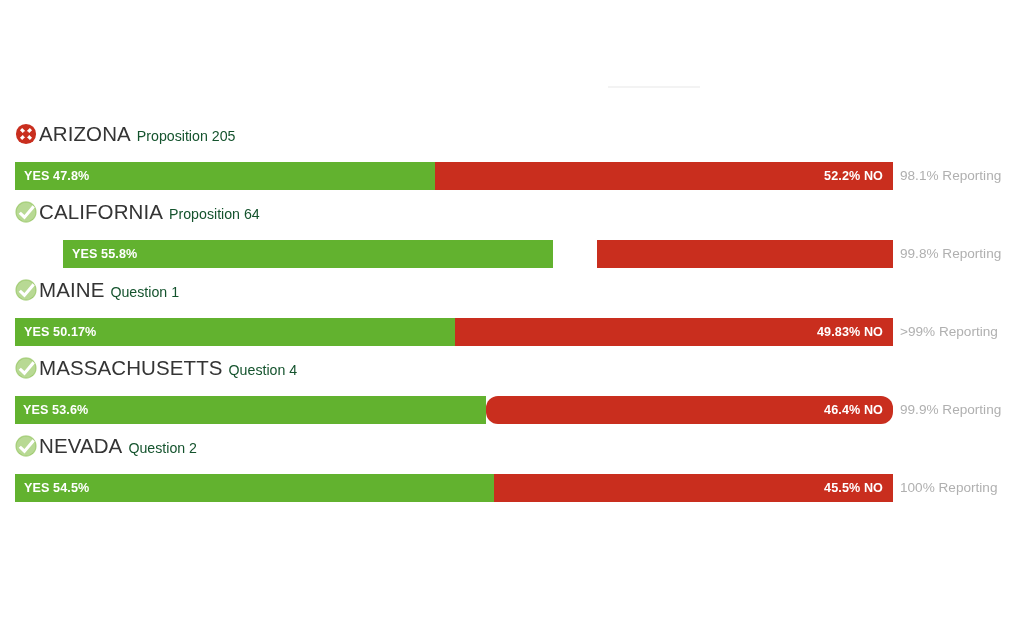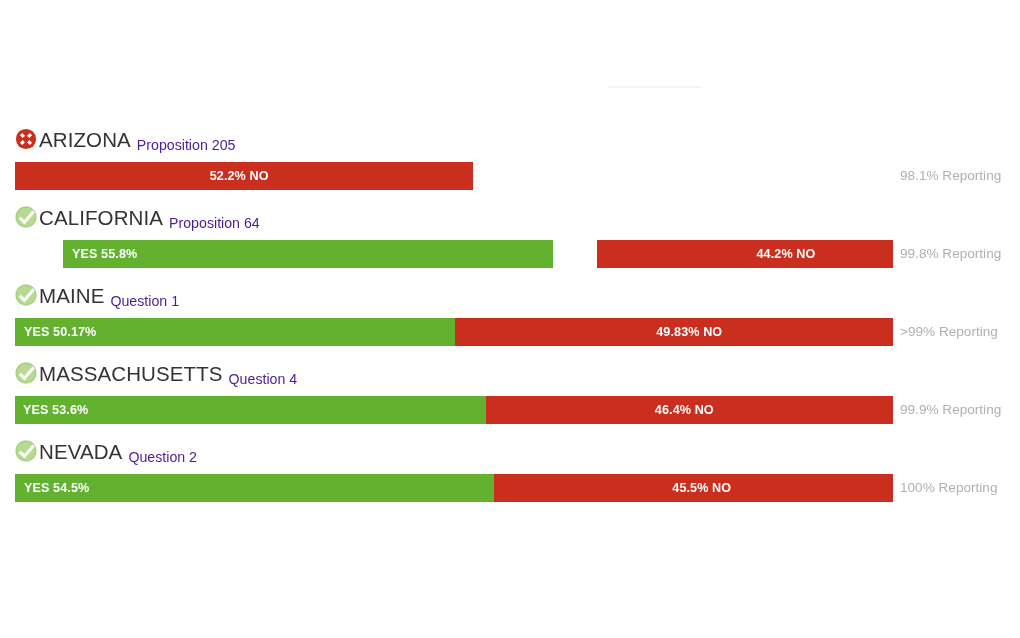--- a/index.html
+++ b/index.html
@@ -28,21 +28,21 @@
     height: 78px;
   }
 
   
   .row-header {
     position: absolute;
     left: 15px;
     top: 0;
     height: 32px;
     display: flex;
-    align-items: flex-end;
+    align-items: center;
     white-space: nowrap;
   }
 
   .status-icon {
     width: 22px;
     height: 22px;
     flex: 0 0 22px;
     margin-right: 2px;
     display: block;
   }
@@ -51,21 +51,21 @@
     font-size: 20.5px;
     letter-spacing: 0.1px;
     color: #343434;
     font-weight: 400;
     line-height: 1;
     margin-right: 6px;
   }
 
   .measure-name {
     font-size: 14.2px;
-    color: #4c1d95;
+    color: #14532d;
     font-weight: 400;
     line-height: 1;
     position: relative;
     top: 2px;
   }
 
   
   .bar-wrap {
     position: absolute;
     left: 15px;
@@ -86,21 +86,21 @@
   }
 
   .bar-yes {
     background: #62b22f;
     justify-content: flex-start;
     padding-left: 9px;
   }
 
   .bar-no {
     background: #c92e1e;
-    justify-content: center;
+    justify-content: flex-end;
     padding-right: 10px;
   }
 
   .bar-label {
     font-size: 12.6px;
     font-weight: bold;
     color: #ffffff;
     letter-spacing: 0.1px;
     white-space: nowrap;
     line-height: 1;
@@ -141,20 +141,23 @@
       <svg class="status-icon" viewBox="0 0 24 24">
         <circle cx="12" cy="12" r="11" fill="#c92e1e"></circle>
         <path d="M7.3 5.9 L12 10.6 L16.7 5.9 A11 11 0 0 0 7.3 5.9 Z" fill="#ffffff" opacity="0"></path>
         <path d="M7.8 5.4 L12 9.6 L16.2 5.4 L18.6 7.8 L14.4 12 L18.6 16.2 L16.2 18.6 L12 14.4 L7.8 18.6 L5.4 16.2 L9.6 12 L5.4 7.8 Z" fill="#ffffff"></path>
         <circle cx="12" cy="12" r="3.4" fill="#c92e1e"></circle>
       </svg>
       <span class="state-name">ARIZONA</span>
       <span class="measure-name">Proposition 205</span>
     </div>
     <div class="bar-wrap">
+      <div class="bar-yes" style="flex: 0 0 47.8%;">
+        <span class="bar-label">YES 47.8%</span>
+      </div>
       <div class="bar-no" style="flex: 0 0 52.2%;">
         <span class="bar-label">52.2% NO</span>
       </div>
     </div>
     <div class="reporting">98.1% Reporting</div>
   </div>
 
   <div class="result-row">
     <div class="row-header">
       <svg class="status-icon" viewBox="0 0 24 24">
@@ -204,21 +207,21 @@
         <circle cx="12" cy="12" r="11" fill="none" stroke="#7fb942" stroke-width="1.2" opacity="0.55"></circle>
         <path d="M6.4 11.6 L10.3 15.4 L19.2 4.6 L21.6 7.2 L10.4 20.2 L4.0 13.8 Z" fill="#ffffff"></path>
       </svg>
       <span class="state-name">MASSACHUSETTS</span>
       <span class="measure-name">Question 4</span>
     </div>
     <div class="bar-wrap">
       <div class="bar-yes" style="flex: 0 0 53.6%; padding-left: 8px;">
         <span class="bar-label">YES 53.6%</span>
       </div>
-      <div class="bar-no" style="flex: 0 0 46.4%;">
+      <div class="bar-no" style="flex: 0 0 46.4%; border-radius: 12px;">
         <span class="bar-label">46.4% NO</span>
       </div>
     </div>
     <div class="reporting">99.9% Reporting</div>
   </div>
 
   <div class="result-row">
     <div class="row-header">
       <svg class="status-icon" viewBox="0 0 24 24">
         <circle cx="12" cy="12" r="11" fill="#8cc152" opacity="0.62"></circle>

